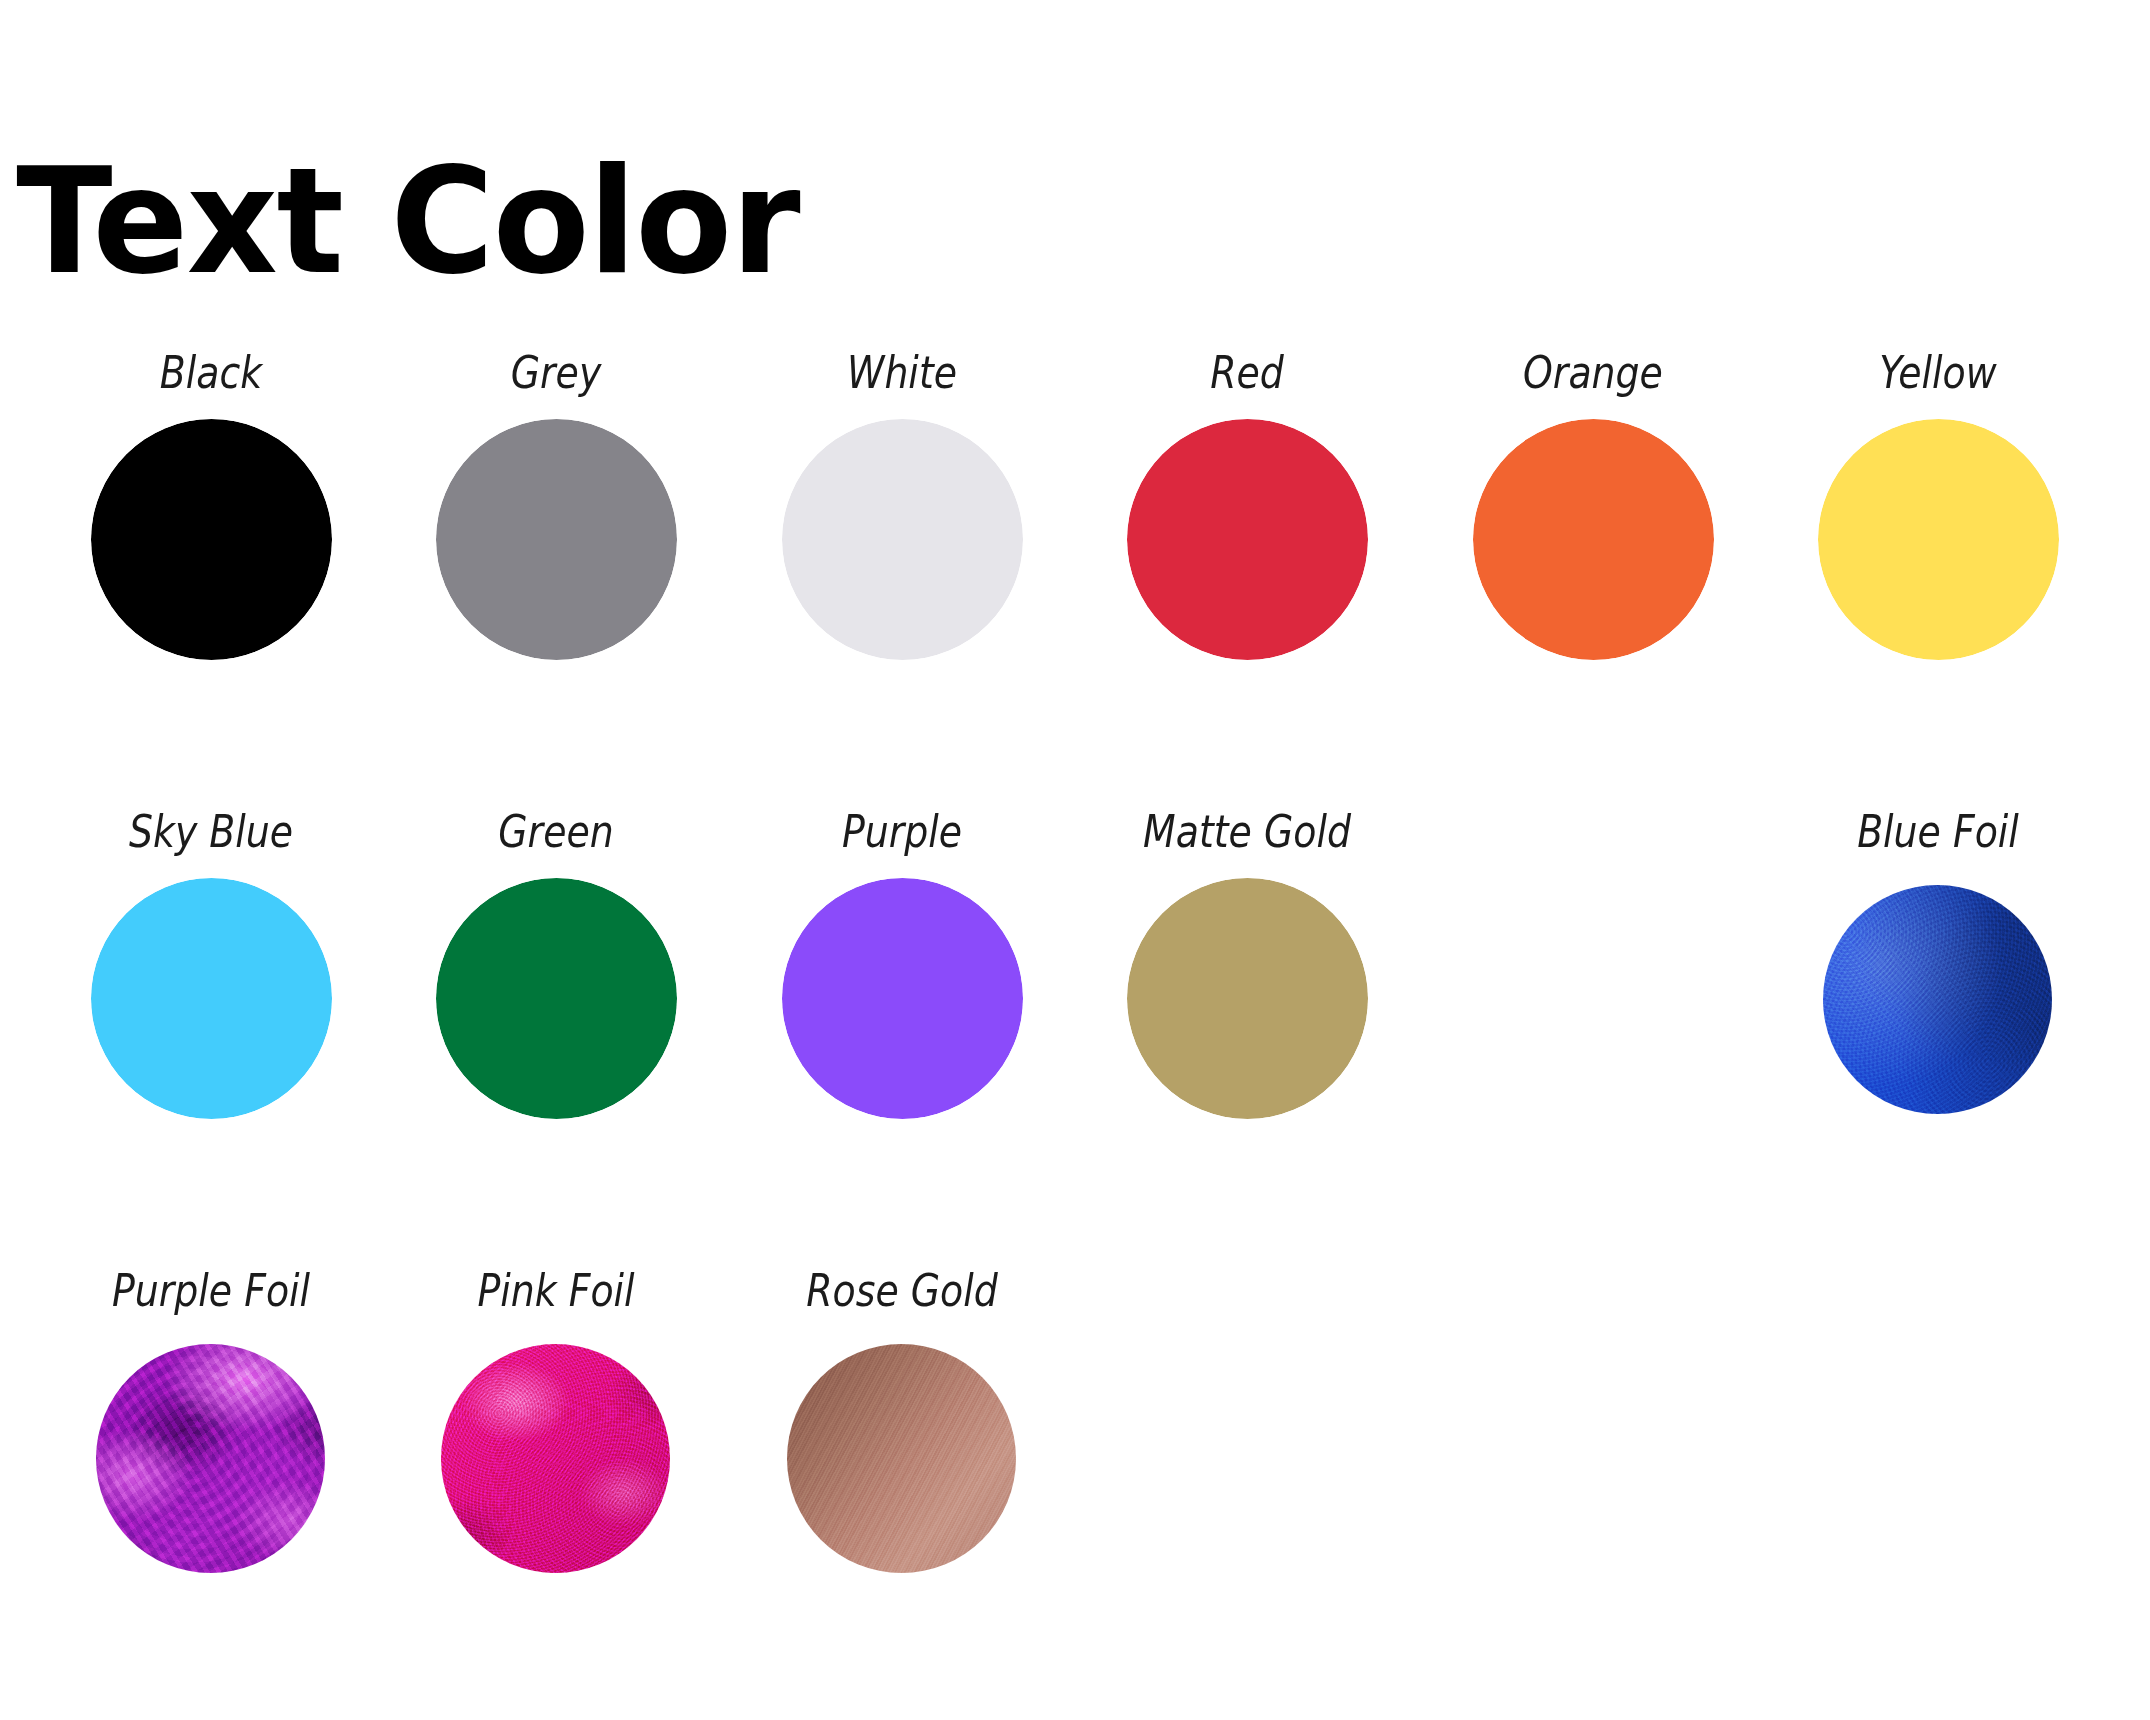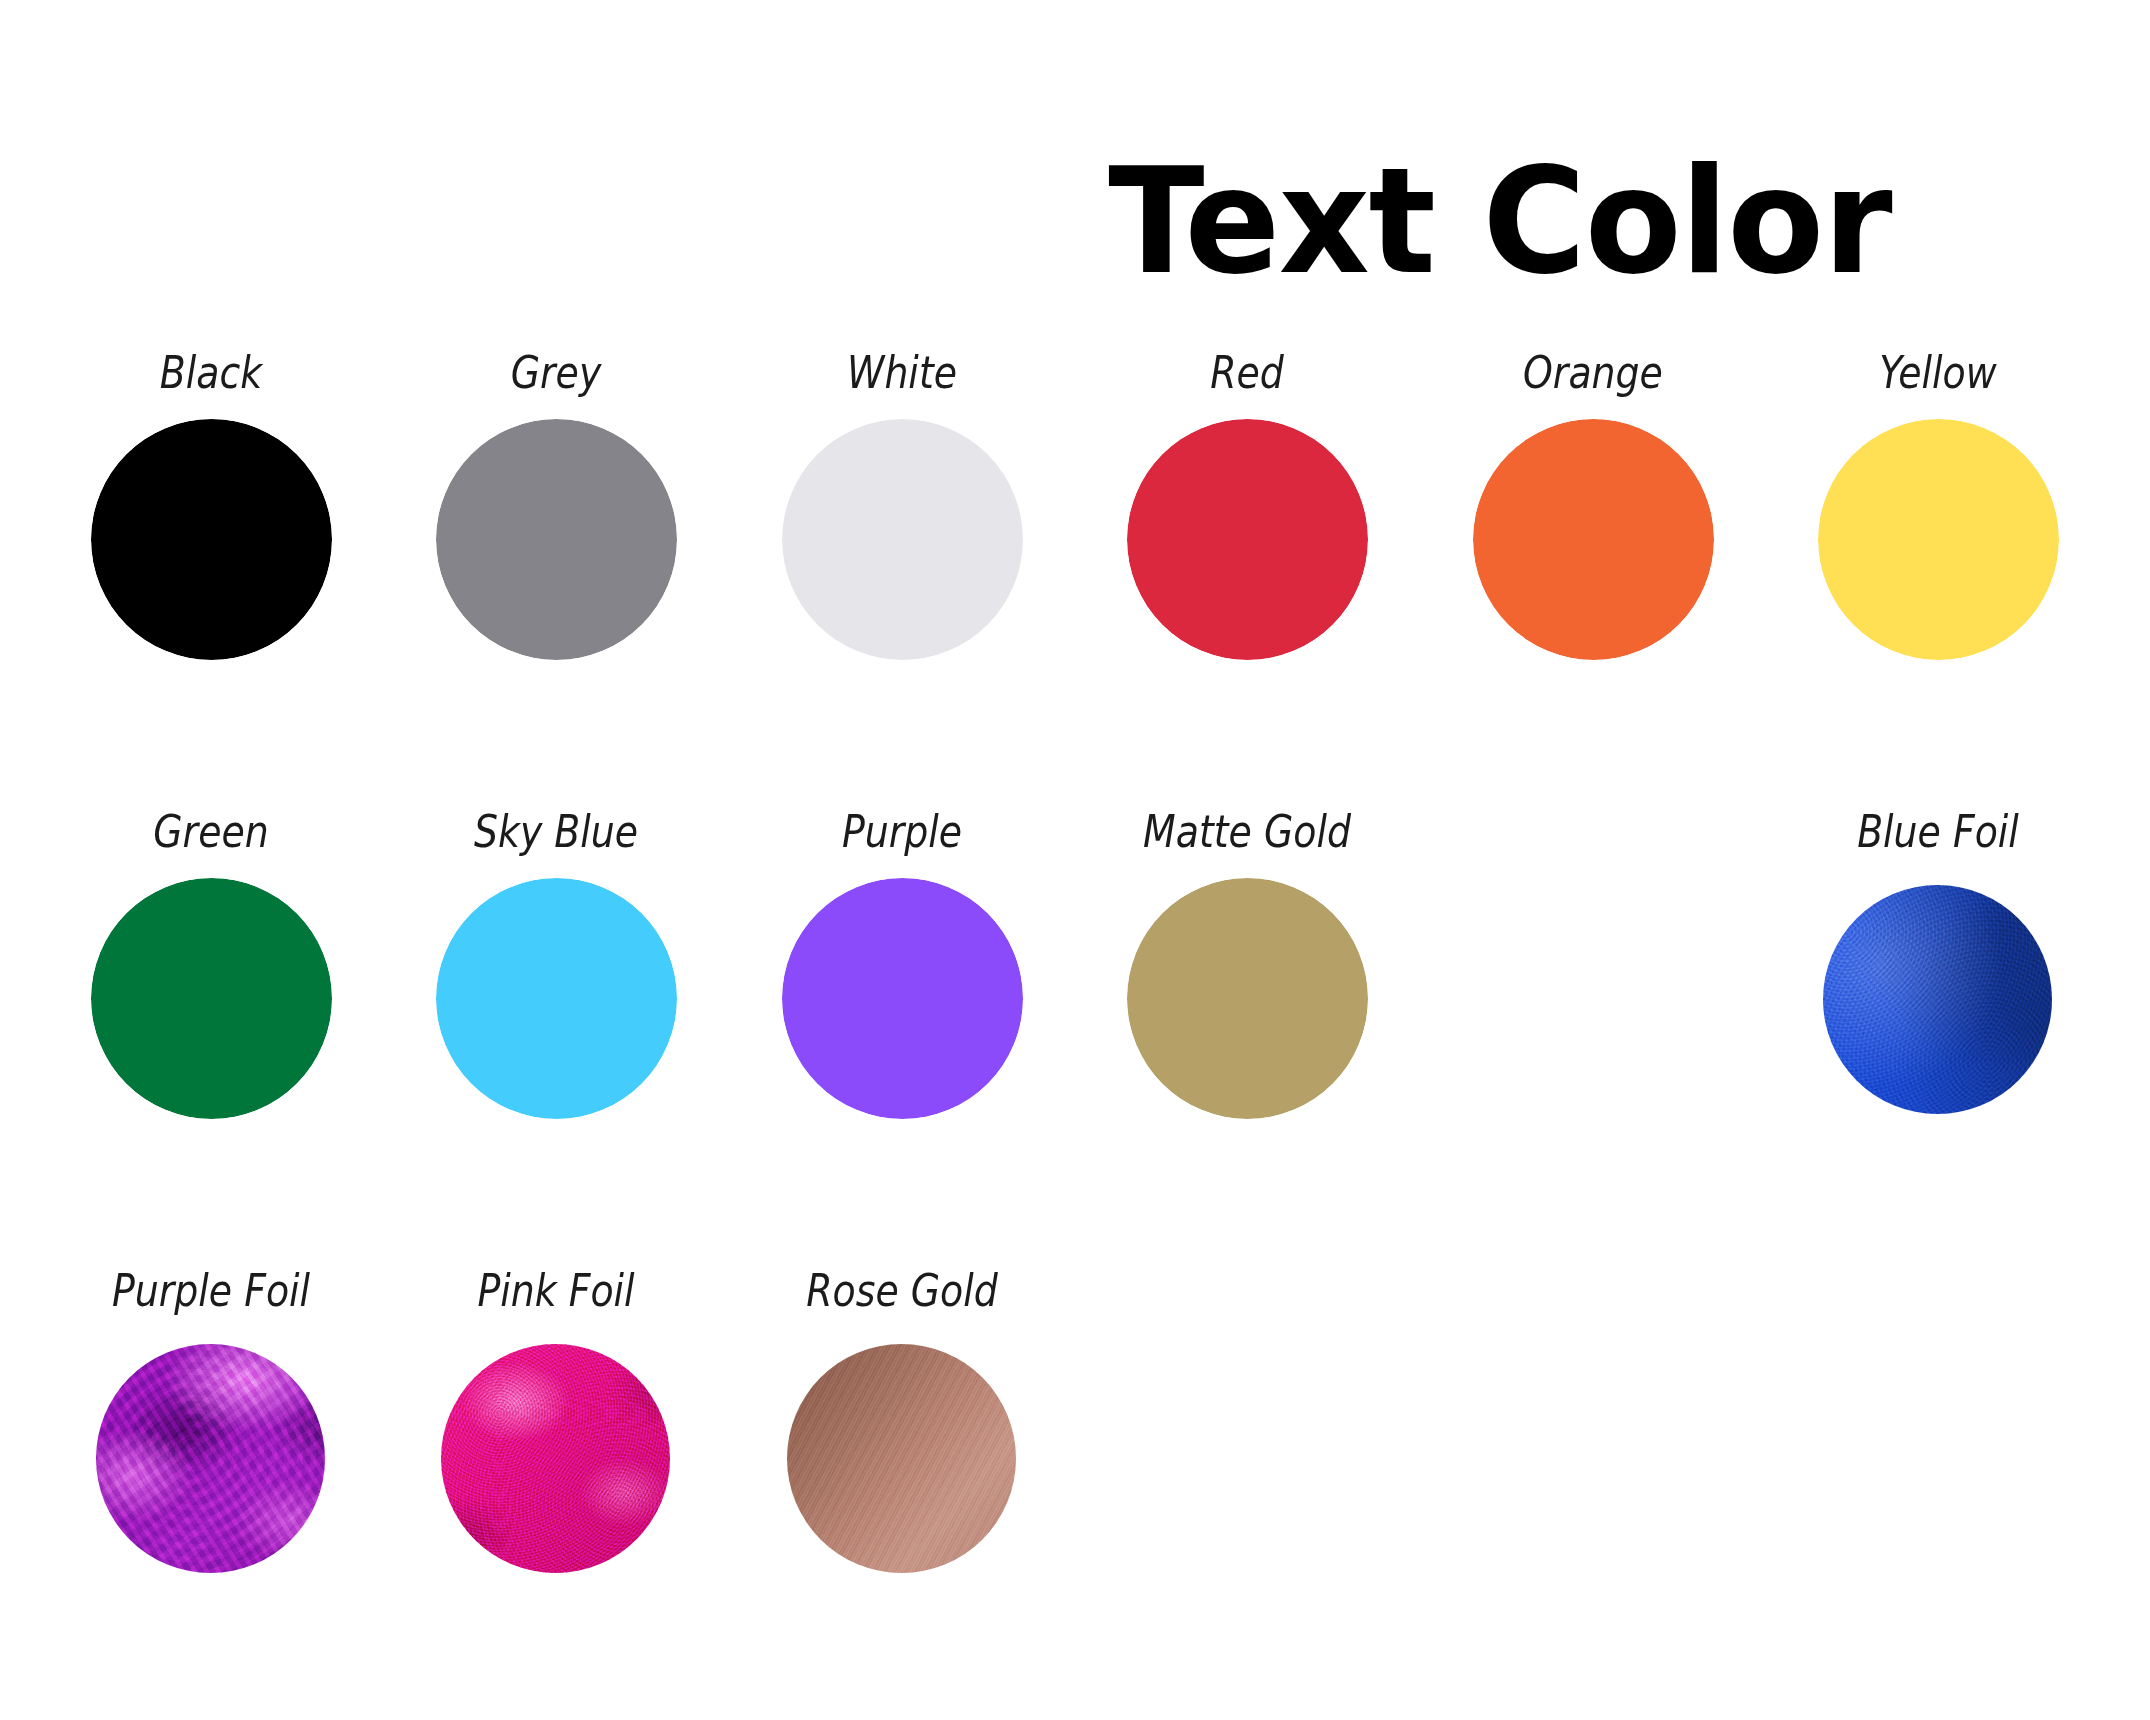--- a/index.html
+++ b/index.html
@@ -14,23 +14,23 @@
     height: 1721px;
     background: #ffffff;
     font-family: "Liberation Sans", "DejaVu Sans", sans-serif;
     overflow: hidden;
   }
 
   
   .title-wrap {
     position: absolute;
     top: 50px;
-    left: 12px;
+    left: 0;
     width: 1895px;
-    text-align: right;
+    text-align: left;
   }
   .title {
     display: inline-block;
     font-family: "DejaVu Sans", "Liberation Sans", sans-serif;
     font-weight: 700;
     font-size: 147px;
     line-height: 1.0;
     letter-spacing: -1.4px;
     color: #000000;
     transform: scaleX(0.96);
@@ -224,29 +224,29 @@
           <div class="fill" style="background: rgb(242, 100, 48);"></div>
         </div>
       </div>
       <div class="cell">
         <div class="swatch-label">Yellow</div>
         <div class="swatch ">
           <div class="fill" style="background: rgb(255, 224, 85);"></div>
         </div>
       </div>
       <div class="cell">
+        <div class="swatch-label">Sky Blue</div>
+        <div class="swatch ">
+          <div class="fill" style="background: rgb(67, 204, 252);"></div>
+        </div>
+      </div>
+      <div class="cell">
         <div class="swatch-label">Green</div>
         <div class="swatch ">
           <div class="fill" style="background: rgb(0, 118, 58);"></div>
-        </div>
-      </div>
-      <div class="cell">
-        <div class="swatch-label">Sky Blue</div>
-        <div class="swatch ">
-          <div class="fill" style="background: rgb(67, 204, 252);"></div>
         </div>
       </div>
       <div class="cell">
         <div class="swatch-label">Purple</div>
         <div class="swatch ">
           <div class="fill" style="background: rgb(139, 75, 250);"></div>
         </div>
       </div>
       <div class="cell">
         <div class="swatch-label">Matte Gold</div>

